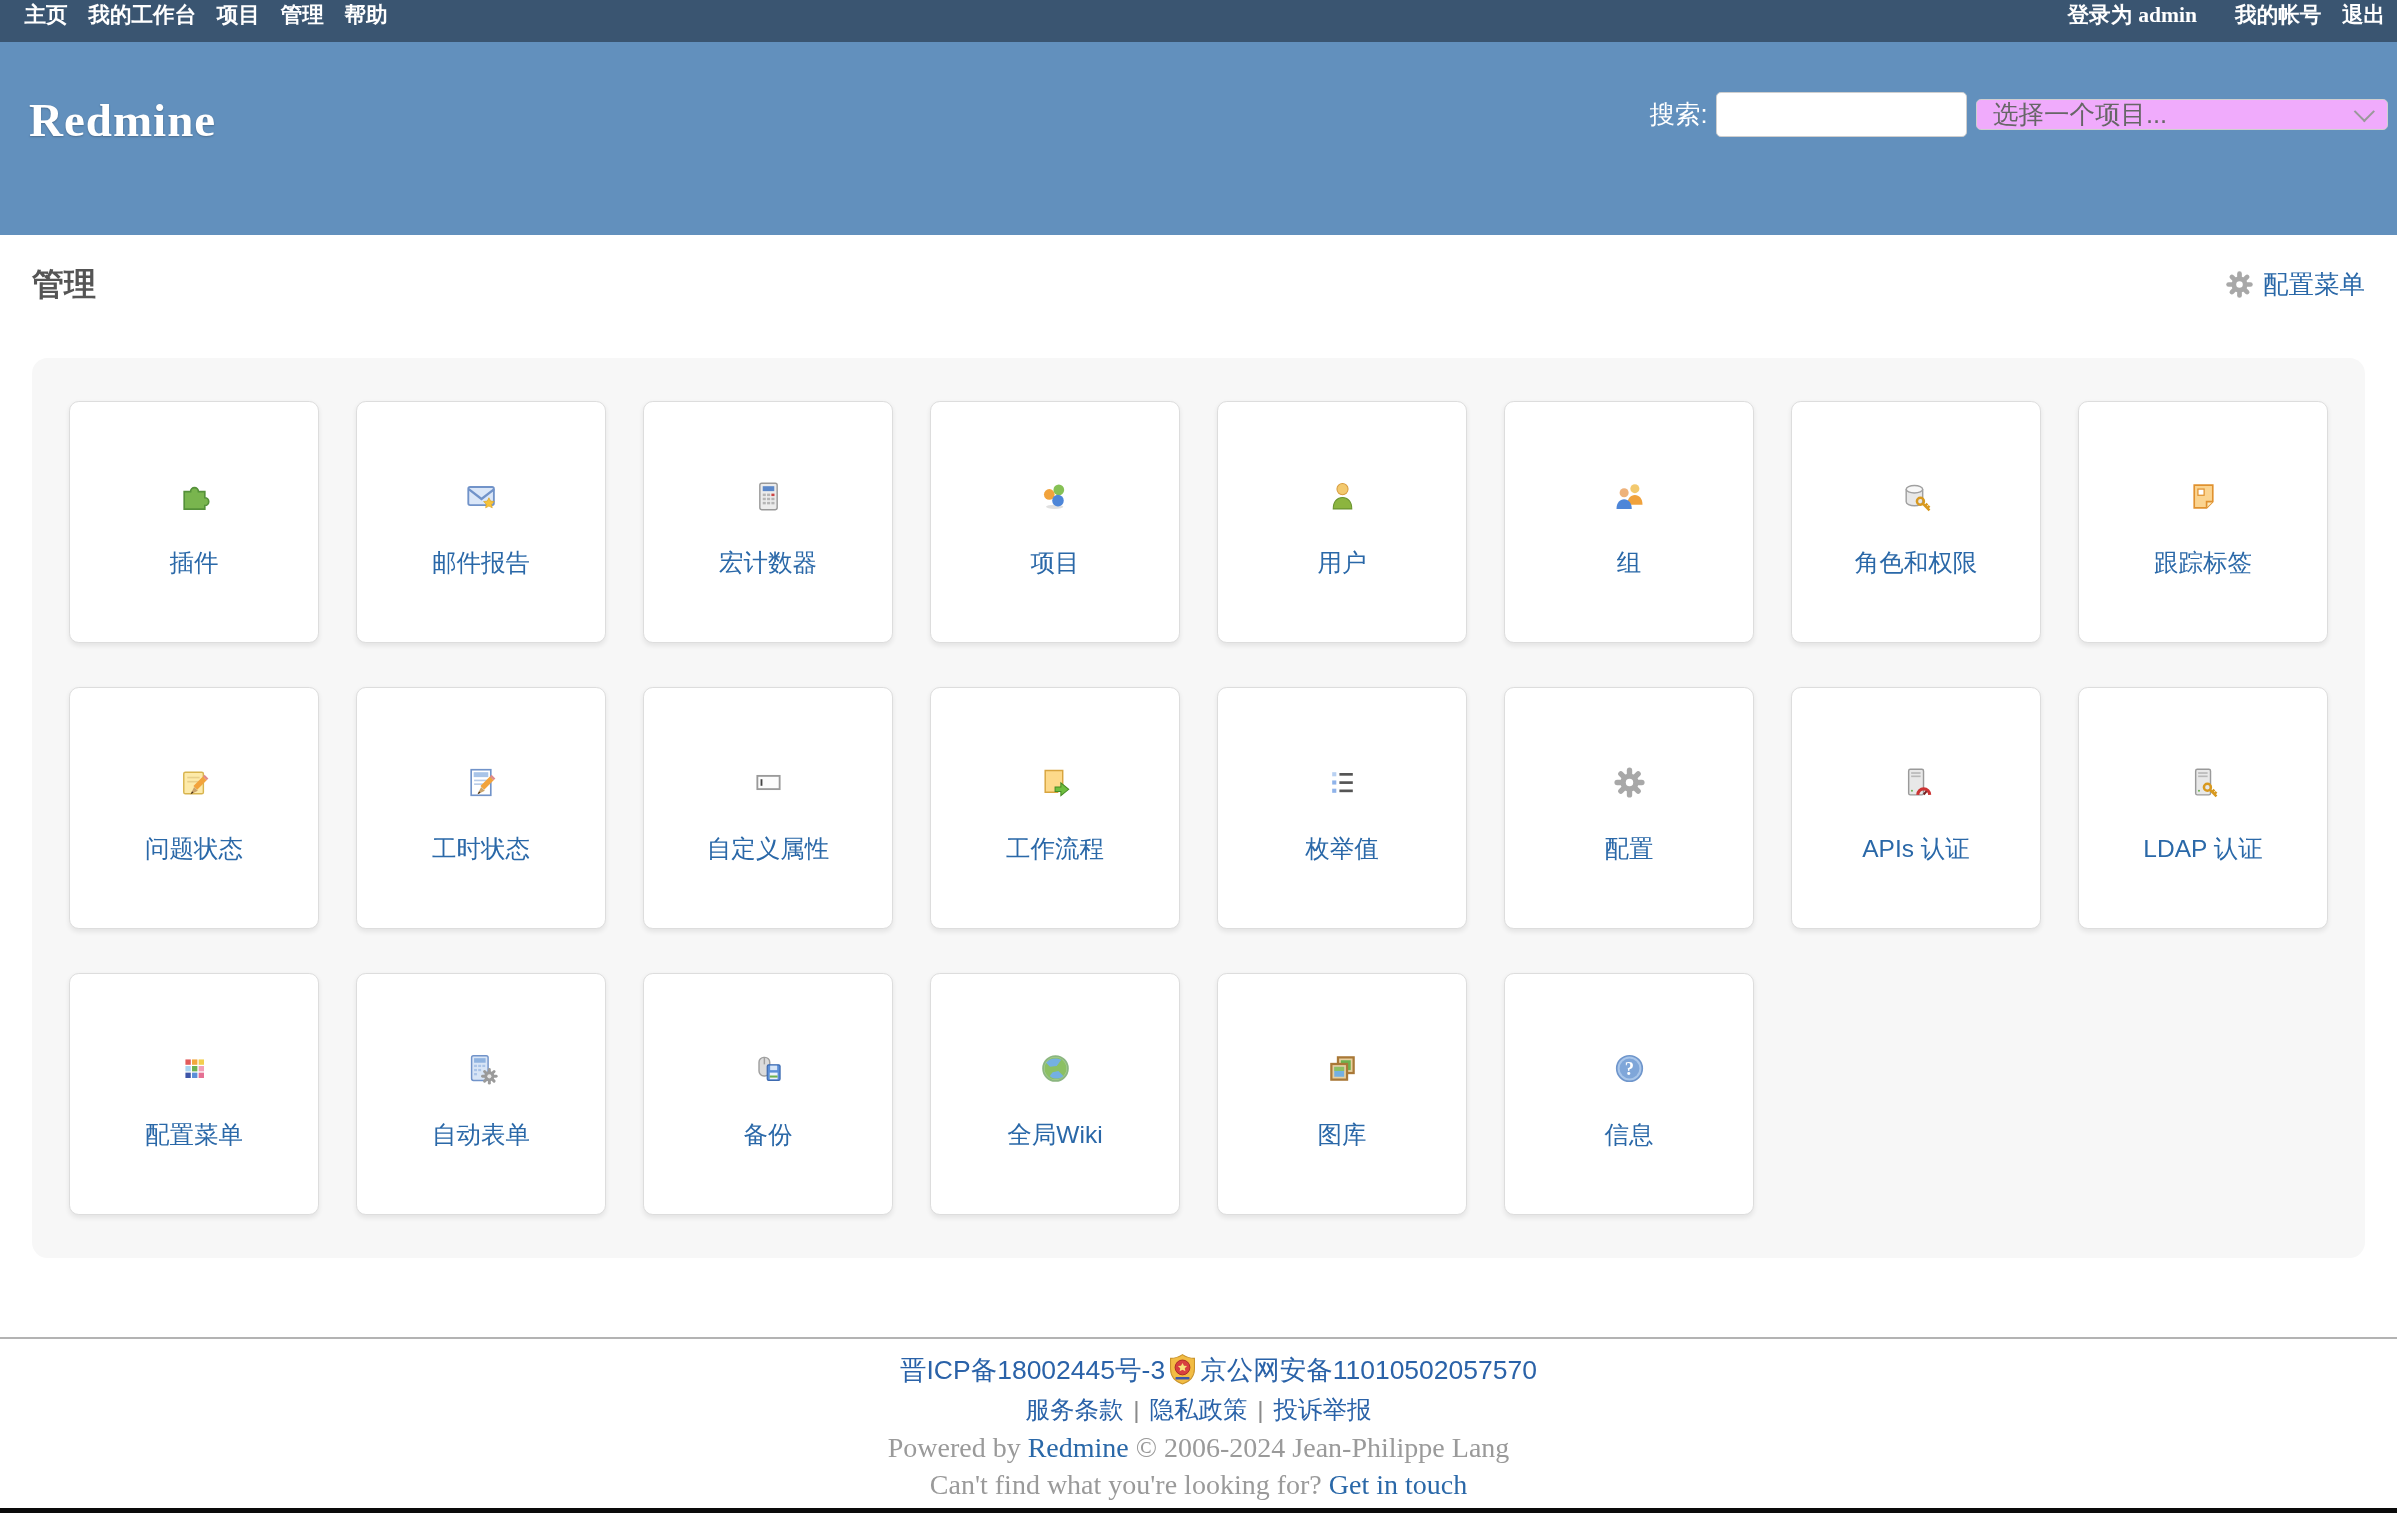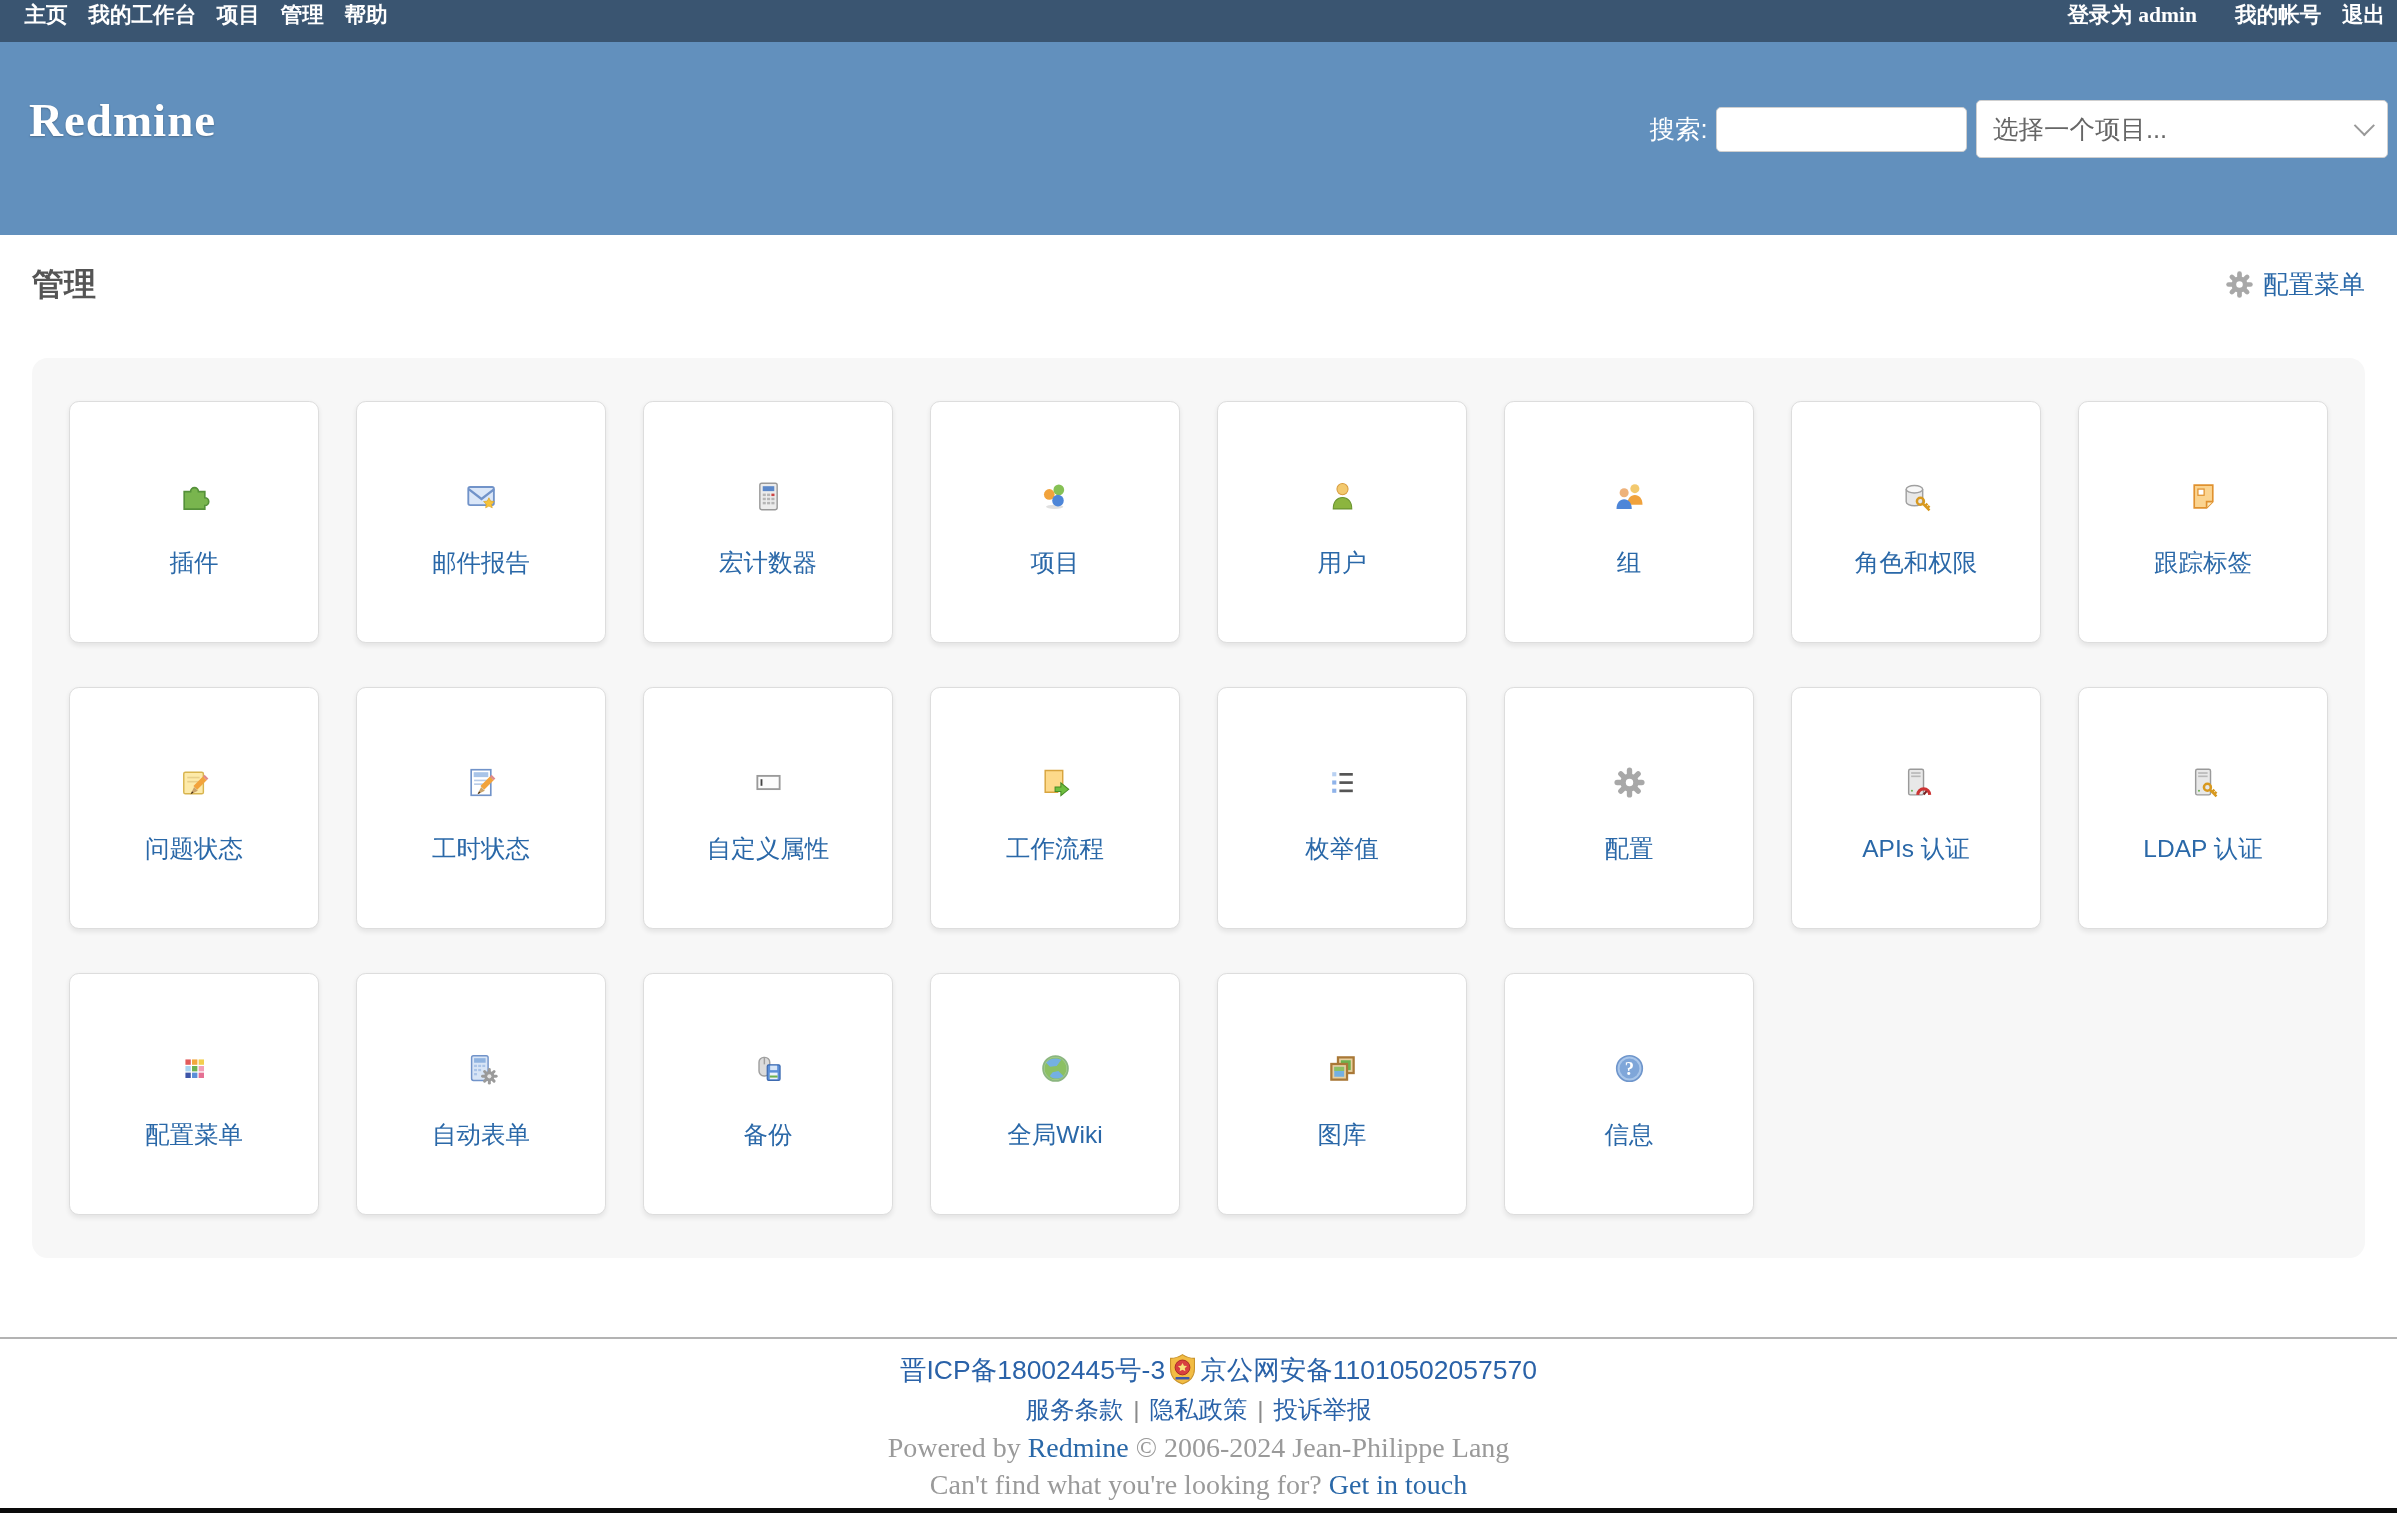--- a/index.html
+++ b/index.html
@@ -16,28 +16,28 @@
   .top-menu-item{color:#fff;font-size:21.6px;font-weight:bold;cursor:pointer;white-space:nowrap;}
   .account-wrap{display:flex;align-items:center;gap:38px;}
   .logged-as{color:#fff;font-size:21.6px;font-weight:bold;white-space:nowrap;}
   .logged-as .uname{font-family:"Liberation Serif",serif;font-weight:bold;}
   
   #header{height:193px;background:#6290bd;position:relative;}
   #logo{
     position:absolute;left:29px;top:51px;color:#fff;font-size:47px;font-weight:bold;
     font-family:"Liberation Serif",serif;text-shadow:0 1px 2px rgba(0,0,0,.25);letter-spacing:1px;
   }
-  #search-row{position:absolute;top:58px;right:8.8px;display:flex;align-items:center;gap:8.8px;}
+  #search-row{position:absolute;top:50px;right:8.8px;display:flex;align-items:center;gap:8.8px;}
   #search-label{color:#fff;font-size:25.5px;white-space:nowrap;}
   #search-input{
     width:251px;height:45px;border:1px solid #cfcfcf;border-radius:4.9px;font-size:23.5px;
     padding:0 9.8px;box-sizing:border-box;outline:none;background:#fff;
   }
   #project-select{
-    width:412px;height:58px;background:#ffffff;border:1px solid #cfcfcf;border-radius:4.9px;
+    width:412px;height:31px;background:#f0abfc;border:1px solid #cfcfcf;border-radius:4.9px;
     display:flex;align-items:center;justify-content:space-between;
     padding:0 15.7px 0 15.7px;box-sizing:border-box;cursor:pointer;
   }
   #project-select .select-text{color:#666;font-size:25.5px;}
   .chevron{
     width:12.7px;height:12.7px;border-right:2.9px solid #999;border-bottom:2.9px solid #999;
     transform:rotate(45deg);margin-top:-6.9px;
   }
   
   #main{padding:0 32px;}

